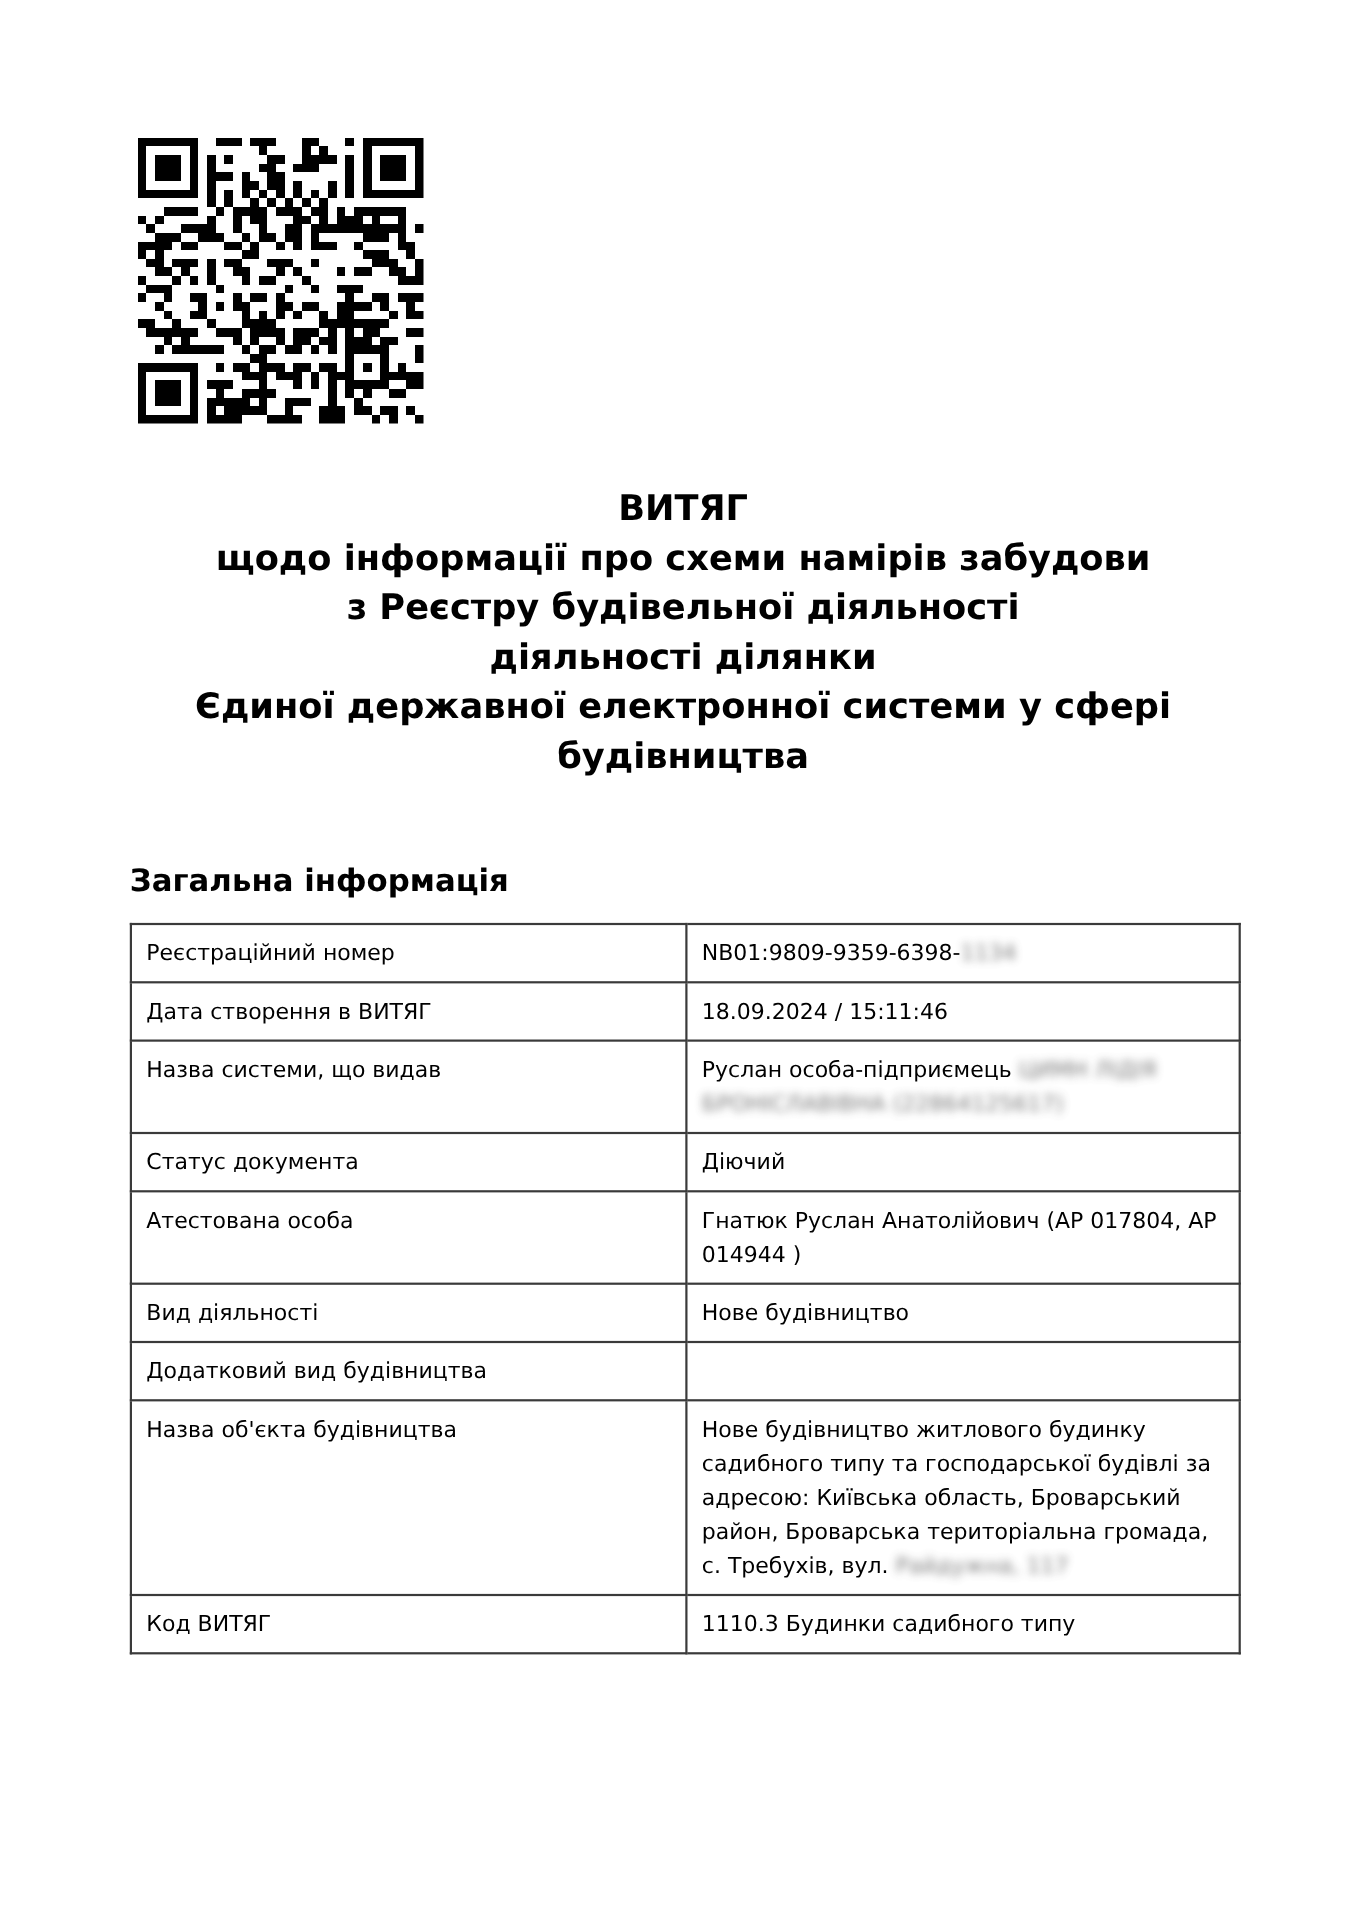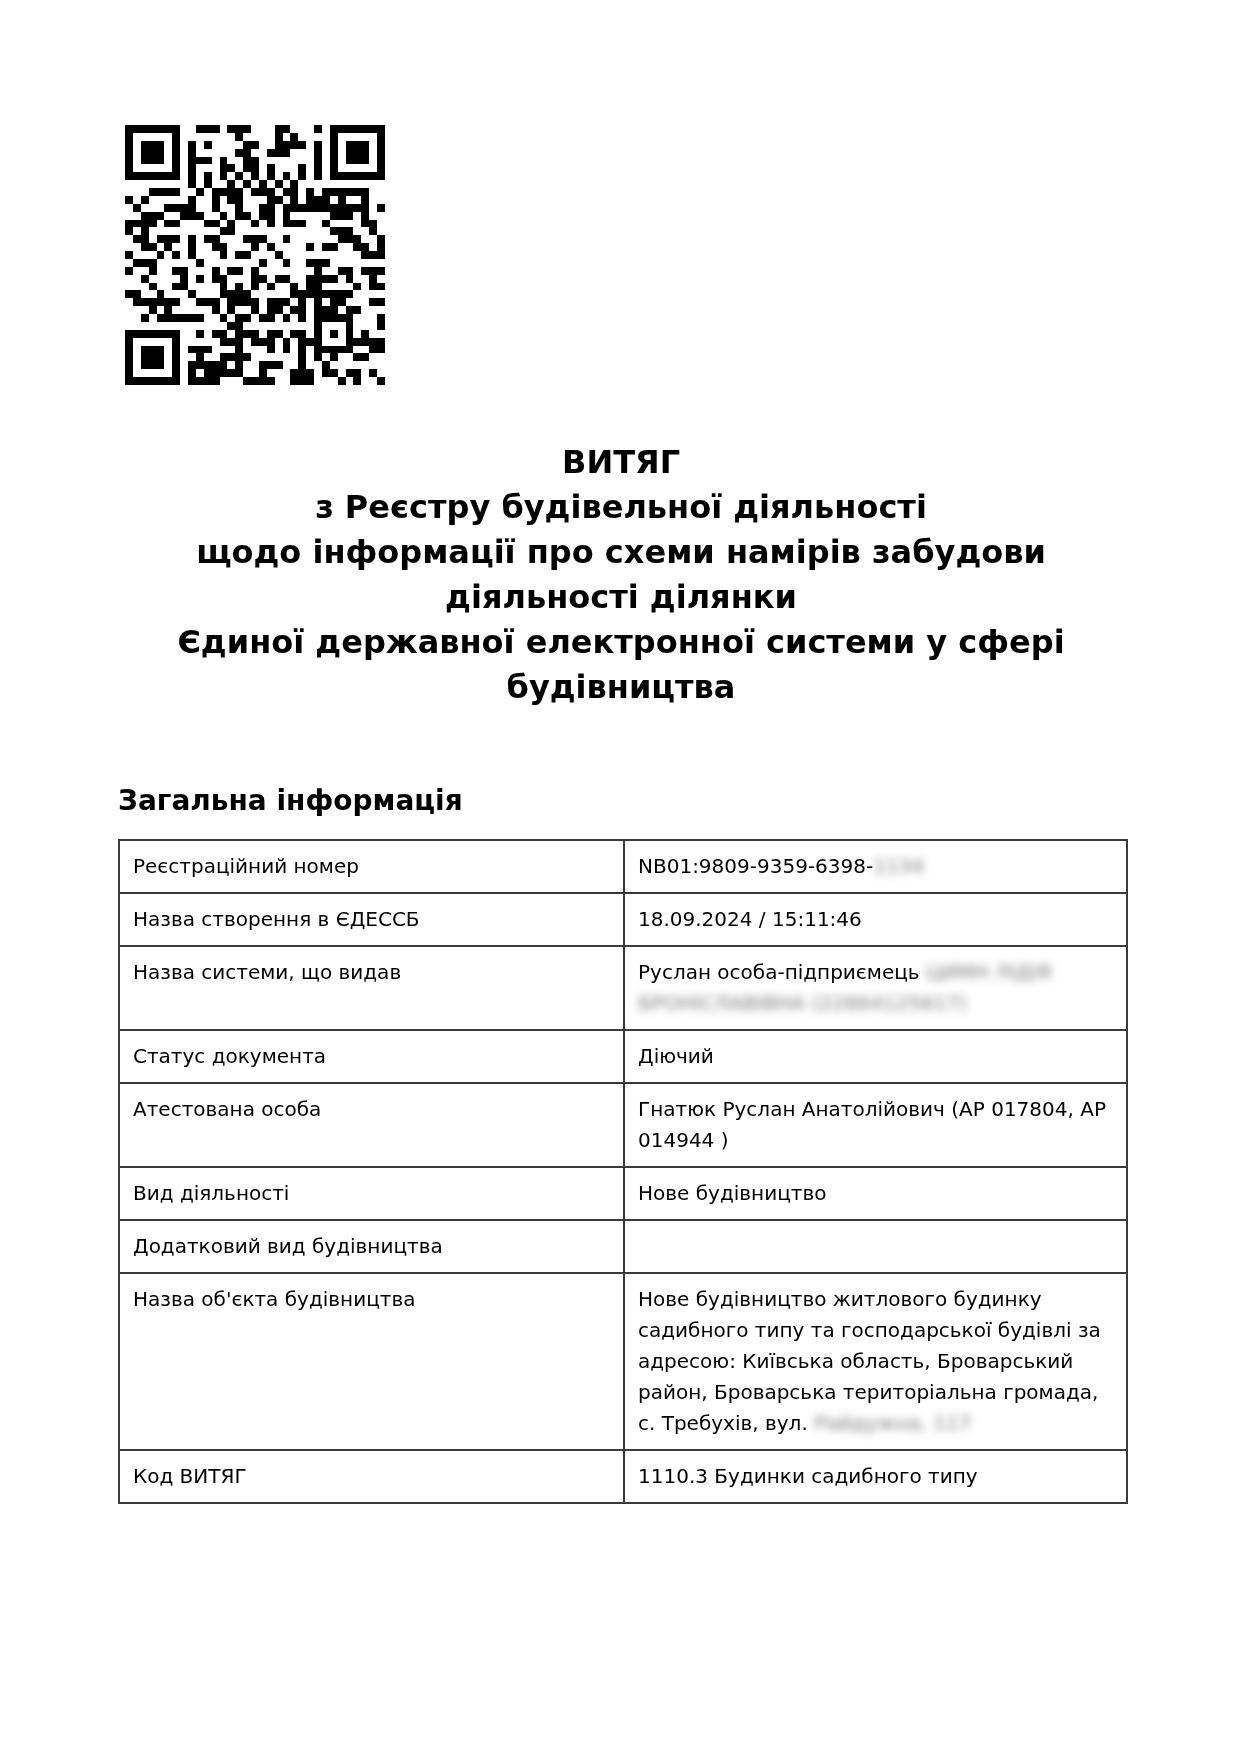--- a/index.html
+++ b/index.html
@@ -59,41 +59,41 @@
 <div class="page">
 
   <div class="qr">
     <svg id="qr-svg" viewBox="0 0 33 33" shape-rendering="crispEdges" xmlns="http://www.w3.org/2000/svg">
         <path d="M0 0h1v1h-1zM1 0h1v1h-1zM2 0h1v1h-1zM3 0h1v1h-1zM4 0h1v1h-1zM5 0h1v1h-1zM6 0h1v1h-1zM9 0h1v1h-1zM10 0h1v1h-1zM11 0h1v1h-1zM13 0h1v1h-1zM14 0h1v1h-1zM15 0h1v1h-1zM19 0h1v1h-1zM20 0h1v1h-1zM24 0h1v1h-1zM26 0h1v1h-1zM27 0h1v1h-1zM28 0h1v1h-1zM29 0h1v1h-1zM30 0h1v1h-1zM31 0h1v1h-1zM32 0h1v1h-1zM0 1h1v1h-1zM6 1h1v1h-1zM14 1h1v1h-1zM19 1h1v1h-1zM21 1h1v1h-1zM26 1h1v1h-1zM32 1h1v1h-1zM0 2h1v1h-1zM2 2h1v1h-1zM3 2h1v1h-1zM4 2h1v1h-1zM6 2h1v1h-1zM8 2h1v1h-1zM10 2h1v1h-1zM15 2h1v1h-1zM16 2h1v1h-1zM19 2h1v1h-1zM20 2h1v1h-1zM21 2h1v1h-1zM22 2h1v1h-1zM24 2h1v1h-1zM26 2h1v1h-1zM28 2h1v1h-1zM29 2h1v1h-1zM30 2h1v1h-1zM32 2h1v1h-1zM0 3h1v1h-1zM2 3h1v1h-1zM3 3h1v1h-1zM4 3h1v1h-1zM6 3h1v1h-1zM8 3h1v1h-1zM14 3h1v1h-1zM15 3h1v1h-1zM18 3h1v1h-1zM19 3h1v1h-1zM20 3h1v1h-1zM24 3h1v1h-1zM26 3h1v1h-1zM28 3h1v1h-1zM29 3h1v1h-1zM30 3h1v1h-1zM32 3h1v1h-1zM0 4h1v1h-1zM2 4h1v1h-1zM3 4h1v1h-1zM4 4h1v1h-1zM6 4h1v1h-1zM8 4h1v1h-1zM9 4h1v1h-1zM10 4h1v1h-1zM12 4h1v1h-1zM15 4h1v1h-1zM16 4h1v1h-1zM24 4h1v1h-1zM26 4h1v1h-1zM28 4h1v1h-1zM29 4h1v1h-1zM30 4h1v1h-1zM32 4h1v1h-1zM0 5h1v1h-1zM6 5h1v1h-1zM8 5h1v1h-1zM12 5h1v1h-1zM13 5h1v1h-1zM15 5h1v1h-1zM16 5h1v1h-1zM18 5h1v1h-1zM22 5h1v1h-1zM24 5h1v1h-1zM26 5h1v1h-1zM32 5h1v1h-1zM0 6h1v1h-1zM1 6h1v1h-1zM2 6h1v1h-1zM3 6h1v1h-1zM4 6h1v1h-1zM5 6h1v1h-1zM6 6h1v1h-1zM8 6h1v1h-1zM10 6h1v1h-1zM12 6h1v1h-1zM14 6h1v1h-1zM16 6h1v1h-1zM18 6h1v1h-1zM20 6h1v1h-1zM22 6h1v1h-1zM24 6h1v1h-1zM26 6h1v1h-1zM27 6h1v1h-1zM28 6h1v1h-1zM29 6h1v1h-1zM30 6h1v1h-1zM31 6h1v1h-1zM32 6h1v1h-1zM8 7h1v1h-1zM10 7h1v1h-1zM13 7h1v1h-1zM15 7h1v1h-1zM17 7h1v1h-1zM19 7h1v1h-1zM21 7h1v1h-1zM3 8h1v1h-1zM4 8h1v1h-1zM5 8h1v1h-1zM6 8h1v1h-1zM9 8h1v1h-1zM11 8h1v1h-1zM12 8h1v1h-1zM13 8h1v1h-1zM14 8h1v1h-1zM16 8h1v1h-1zM17 8h1v1h-1zM18 8h1v1h-1zM20 8h1v1h-1zM21 8h1v1h-1zM23 8h1v1h-1zM25 8h1v1h-1zM26 8h1v1h-1zM27 8h1v1h-1zM28 8h1v1h-1zM29 8h1v1h-1zM30 8h1v1h-1zM0 9h1v1h-1zM2 9h1v1h-1zM8 9h1v1h-1zM11 9h1v1h-1zM13 9h1v1h-1zM14 9h1v1h-1zM18 9h1v1h-1zM19 9h1v1h-1zM21 9h1v1h-1zM23 9h1v1h-1zM24 9h1v1h-1zM25 9h1v1h-1zM27 9h1v1h-1zM30 9h1v1h-1zM1 10h1v1h-1zM5 10h1v1h-1zM6 10h1v1h-1zM7 10h1v1h-1zM8 10h1v1h-1zM11 10h1v1h-1zM14 10h1v1h-1zM17 10h1v1h-1zM18 10h1v1h-1zM20 10h1v1h-1zM21 10h1v1h-1zM22 10h1v1h-1zM23 10h1v1h-1zM24 10h1v1h-1zM25 10h1v1h-1zM26 10h1v1h-1zM27 10h1v1h-1zM28 10h1v1h-1zM29 10h1v1h-1zM30 10h1v1h-1zM32 10h1v1h-1zM2 11h1v1h-1zM3 11h1v1h-1zM4 11h1v1h-1zM7 11h1v1h-1zM8 11h1v1h-1zM9 11h1v1h-1zM12 11h1v1h-1zM14 11h1v1h-1zM15 11h1v1h-1zM17 11h1v1h-1zM18 11h1v1h-1zM20 11h1v1h-1zM26 11h1v1h-1zM27 11h1v1h-1zM28 11h1v1h-1zM30 11h1v1h-1zM0 12h1v1h-1zM1 12h1v1h-1zM2 12h1v1h-1zM3 12h1v1h-1zM5 12h1v1h-1zM6 12h1v1h-1zM10 12h1v1h-1zM11 12h1v1h-1zM13 12h1v1h-1zM16 12h1v1h-1zM18 12h1v1h-1zM20 12h1v1h-1zM21 12h1v1h-1zM22 12h1v1h-1zM25 12h1v1h-1zM30 12h1v1h-1zM31 12h1v1h-1zM0 13h1v1h-1zM2 13h1v1h-1zM12 13h1v1h-1zM13 13h1v1h-1zM26 13h1v1h-1zM27 13h1v1h-1zM28 13h1v1h-1zM31 13h1v1h-1zM1 14h1v1h-1zM2 14h1v1h-1zM4 14h1v1h-1zM5 14h1v1h-1zM6 14h1v1h-1zM8 14h1v1h-1zM10 14h1v1h-1zM11 14h1v1h-1zM15 14h1v1h-1zM16 14h1v1h-1zM17 14h1v1h-1zM20 14h1v1h-1zM27 14h1v1h-1zM28 14h1v1h-1zM29 14h1v1h-1zM32 14h1v1h-1zM2 15h1v1h-1zM3 15h1v1h-1zM5 15h1v1h-1zM8 15h1v1h-1zM11 15h1v1h-1zM12 15h1v1h-1zM16 15h1v1h-1zM18 15h1v1h-1zM23 15h1v1h-1zM25 15h1v1h-1zM26 15h1v1h-1zM29 15h1v1h-1zM30 15h1v1h-1zM32 15h1v1h-1zM0 16h1v1h-1zM4 16h1v1h-1zM6 16h1v1h-1zM8 16h1v1h-1zM12 16h1v1h-1zM14 16h1v1h-1zM15 16h1v1h-1zM19 16h1v1h-1zM30 16h1v1h-1zM31 16h1v1h-1zM32 16h1v1h-1zM1 17h1v1h-1zM2 17h1v1h-1zM3 17h1v1h-1zM9 17h1v1h-1zM17 17h1v1h-1zM20 17h1v1h-1zM23 17h1v1h-1zM24 17h1v1h-1zM25 17h1v1h-1zM0 18h1v1h-1zM3 18h1v1h-1zM6 18h1v1h-1zM7 18h1v1h-1zM11 18h1v1h-1zM13 18h1v1h-1zM14 18h1v1h-1zM16 18h1v1h-1zM24 18h1v1h-1zM27 18h1v1h-1zM28 18h1v1h-1zM30 18h1v1h-1zM31 18h1v1h-1zM32 18h1v1h-1zM2 19h1v1h-1zM7 19h1v1h-1zM9 19h1v1h-1zM11 19h1v1h-1zM12 19h1v1h-1zM16 19h1v1h-1zM17 19h1v1h-1zM19 19h1v1h-1zM20 19h1v1h-1zM23 19h1v1h-1zM24 19h1v1h-1zM25 19h1v1h-1zM26 19h1v1h-1zM28 19h1v1h-1zM31 19h1v1h-1zM3 20h1v1h-1zM6 20h1v1h-1zM7 20h1v1h-1zM12 20h1v1h-1zM14 20h1v1h-1zM16 20h1v1h-1zM18 20h1v1h-1zM21 20h1v1h-1zM23 20h1v1h-1zM24 20h1v1h-1zM29 20h1v1h-1zM31 20h1v1h-1zM32 20h1v1h-1zM0 21h1v1h-1zM1 21h1v1h-1zM4 21h1v1h-1zM8 21h1v1h-1zM12 21h1v1h-1zM13 21h1v1h-1zM14 21h1v1h-1zM15 21h1v1h-1zM21 21h1v1h-1zM22 21h1v1h-1zM23 21h1v1h-1zM24 21h1v1h-1zM25 21h1v1h-1zM26 21h1v1h-1zM27 21h1v1h-1zM28 21h1v1h-1zM1 22h1v1h-1zM2 22h1v1h-1zM3 22h1v1h-1zM4 22h1v1h-1zM5 22h1v1h-1zM6 22h1v1h-1zM9 22h1v1h-1zM10 22h1v1h-1zM11 22h1v1h-1zM13 22h1v1h-1zM14 22h1v1h-1zM15 22h1v1h-1zM16 22h1v1h-1zM18 22h1v1h-1zM19 22h1v1h-1zM20 22h1v1h-1zM22 22h1v1h-1zM24 22h1v1h-1zM26 22h1v1h-1zM27 22h1v1h-1zM31 22h1v1h-1zM32 22h1v1h-1zM3 23h1v1h-1zM5 23h1v1h-1zM11 23h1v1h-1zM13 23h1v1h-1zM16 23h1v1h-1zM18 23h1v1h-1zM19 23h1v1h-1zM21 23h1v1h-1zM22 23h1v1h-1zM24 23h1v1h-1zM25 23h1v1h-1zM26 23h1v1h-1zM28 23h1v1h-1zM29 23h1v1h-1zM2 24h1v1h-1zM4 24h1v1h-1zM5 24h1v1h-1zM6 24h1v1h-1zM7 24h1v1h-1zM8 24h1v1h-1zM9 24h1v1h-1zM12 24h1v1h-1zM14 24h1v1h-1zM15 24h1v1h-1zM17 24h1v1h-1zM18 24h1v1h-1zM20 24h1v1h-1zM22 24h1v1h-1zM24 24h1v1h-1zM25 24h1v1h-1zM26 24h1v1h-1zM27 24h1v1h-1zM28 24h1v1h-1zM32 24h1v1h-1zM13 25h1v1h-1zM14 25h1v1h-1zM24 25h1v1h-1zM28 25h1v1h-1zM32 25h1v1h-1zM0 26h1v1h-1zM1 26h1v1h-1zM2 26h1v1h-1zM3 26h1v1h-1zM4 26h1v1h-1zM5 26h1v1h-1zM6 26h1v1h-1zM9 26h1v1h-1zM11 26h1v1h-1zM12 26h1v1h-1zM14 26h1v1h-1zM15 26h1v1h-1zM16 26h1v1h-1zM18 26h1v1h-1zM19 26h1v1h-1zM21 26h1v1h-1zM22 26h1v1h-1zM24 26h1v1h-1zM26 26h1v1h-1zM28 26h1v1h-1zM30 26h1v1h-1zM0 27h1v1h-1zM6 27h1v1h-1zM12 27h1v1h-1zM13 27h1v1h-1zM14 27h1v1h-1zM16 27h1v1h-1zM17 27h1v1h-1zM18 27h1v1h-1zM20 27h1v1h-1zM22 27h1v1h-1zM23 27h1v1h-1zM24 27h1v1h-1zM28 27h1v1h-1zM29 27h1v1h-1zM30 27h1v1h-1zM31 27h1v1h-1zM32 27h1v1h-1zM0 28h1v1h-1zM2 28h1v1h-1zM3 28h1v1h-1zM4 28h1v1h-1zM6 28h1v1h-1zM8 28h1v1h-1zM9 28h1v1h-1zM10 28h1v1h-1zM14 28h1v1h-1zM18 28h1v1h-1zM20 28h1v1h-1zM22 28h1v1h-1zM24 28h1v1h-1zM25 28h1v1h-1zM26 28h1v1h-1zM27 28h1v1h-1zM28 28h1v1h-1zM31 28h1v1h-1zM32 28h1v1h-1zM0 29h1v1h-1zM2 29h1v1h-1zM3 29h1v1h-1zM4 29h1v1h-1zM6 29h1v1h-1zM9 29h1v1h-1zM12 29h1v1h-1zM13 29h1v1h-1zM14 29h1v1h-1zM15 29h1v1h-1zM22 29h1v1h-1zM24 29h1v1h-1zM26 29h1v1h-1zM29 29h1v1h-1zM30 29h1v1h-1zM0 30h1v1h-1zM2 30h1v1h-1zM3 30h1v1h-1zM4 30h1v1h-1zM6 30h1v1h-1zM8 30h1v1h-1zM9 30h1v1h-1zM10 30h1v1h-1zM11 30h1v1h-1zM12 30h1v1h-1zM14 30h1v1h-1zM17 30h1v1h-1zM18 30h1v1h-1zM19 30h1v1h-1zM22 30h1v1h-1zM25 30h1v1h-1zM0 31h1v1h-1zM6 31h1v1h-1zM8 31h1v1h-1zM10 31h1v1h-1zM11 31h1v1h-1zM12 31h1v1h-1zM13 31h1v1h-1zM14 31h1v1h-1zM17 31h1v1h-1zM21 31h1v1h-1zM22 31h1v1h-1zM23 31h1v1h-1zM25 31h1v1h-1zM26 31h1v1h-1zM28 31h1v1h-1zM29 31h1v1h-1zM31 31h1v1h-1zM0 32h1v1h-1zM1 32h1v1h-1zM2 32h1v1h-1zM3 32h1v1h-1zM4 32h1v1h-1zM5 32h1v1h-1zM6 32h1v1h-1zM8 32h1v1h-1zM9 32h1v1h-1zM10 32h1v1h-1zM11 32h1v1h-1zM15 32h1v1h-1zM16 32h1v1h-1zM17 32h1v1h-1zM18 32h1v1h-1zM21 32h1v1h-1zM22 32h1v1h-1zM23 32h1v1h-1zM27 32h1v1h-1zM29 32h1v1h-1zM32 32h1v1h-1z" fill="#000000"></path>
       </svg>
   </div>
 
   <div class="doc-title">
     <div>ВИТЯГ</div>
+    <div>щодо інформації про схеми намірів забудови</div>
     <div>з Реєстру будівельної діяльності</div>
-    <div>щодо інформації про схеми намірів забудови</div>
     <div>діяльності ділянки</div>
     <div>Єдиної державної електронної системи у сфері</div>
     <div>будівництва</div>
   </div>
 
   <h2 class="section-heading">Загальна інформація</h2>
 
   <table class="info-table">
     <colgroup>
         <col class="col-label">
         <col class="col-value">
       </colgroup>
     <tbody id="info-rows">
         <tr>
           <td>Реєстраційний номер</td>
           <td><span>NB01:9809-9359-6398-</span><span class="redacted">1134</span></td>
         </tr>
         <tr>
-          <td>Назва створення в ЄДЕССБ</td>
+          <td>Дата створення в ВИТЯГ</td>
           <td><span>18.09.2024 / 15:11:46</span></td>
         </tr>
         <tr>
           <td>Назва системи, що видав</td>
           <td><span>Руслан особа-підприємець</span> <span class="redacted">ЦИМН ЛІДІЯ БРОНІСЛАВІВНА (22864125617)</span></td>
         </tr>
         <tr>
           <td>Статус документа</td>
           <td><span>Діючий</span></td>
         </tr>

